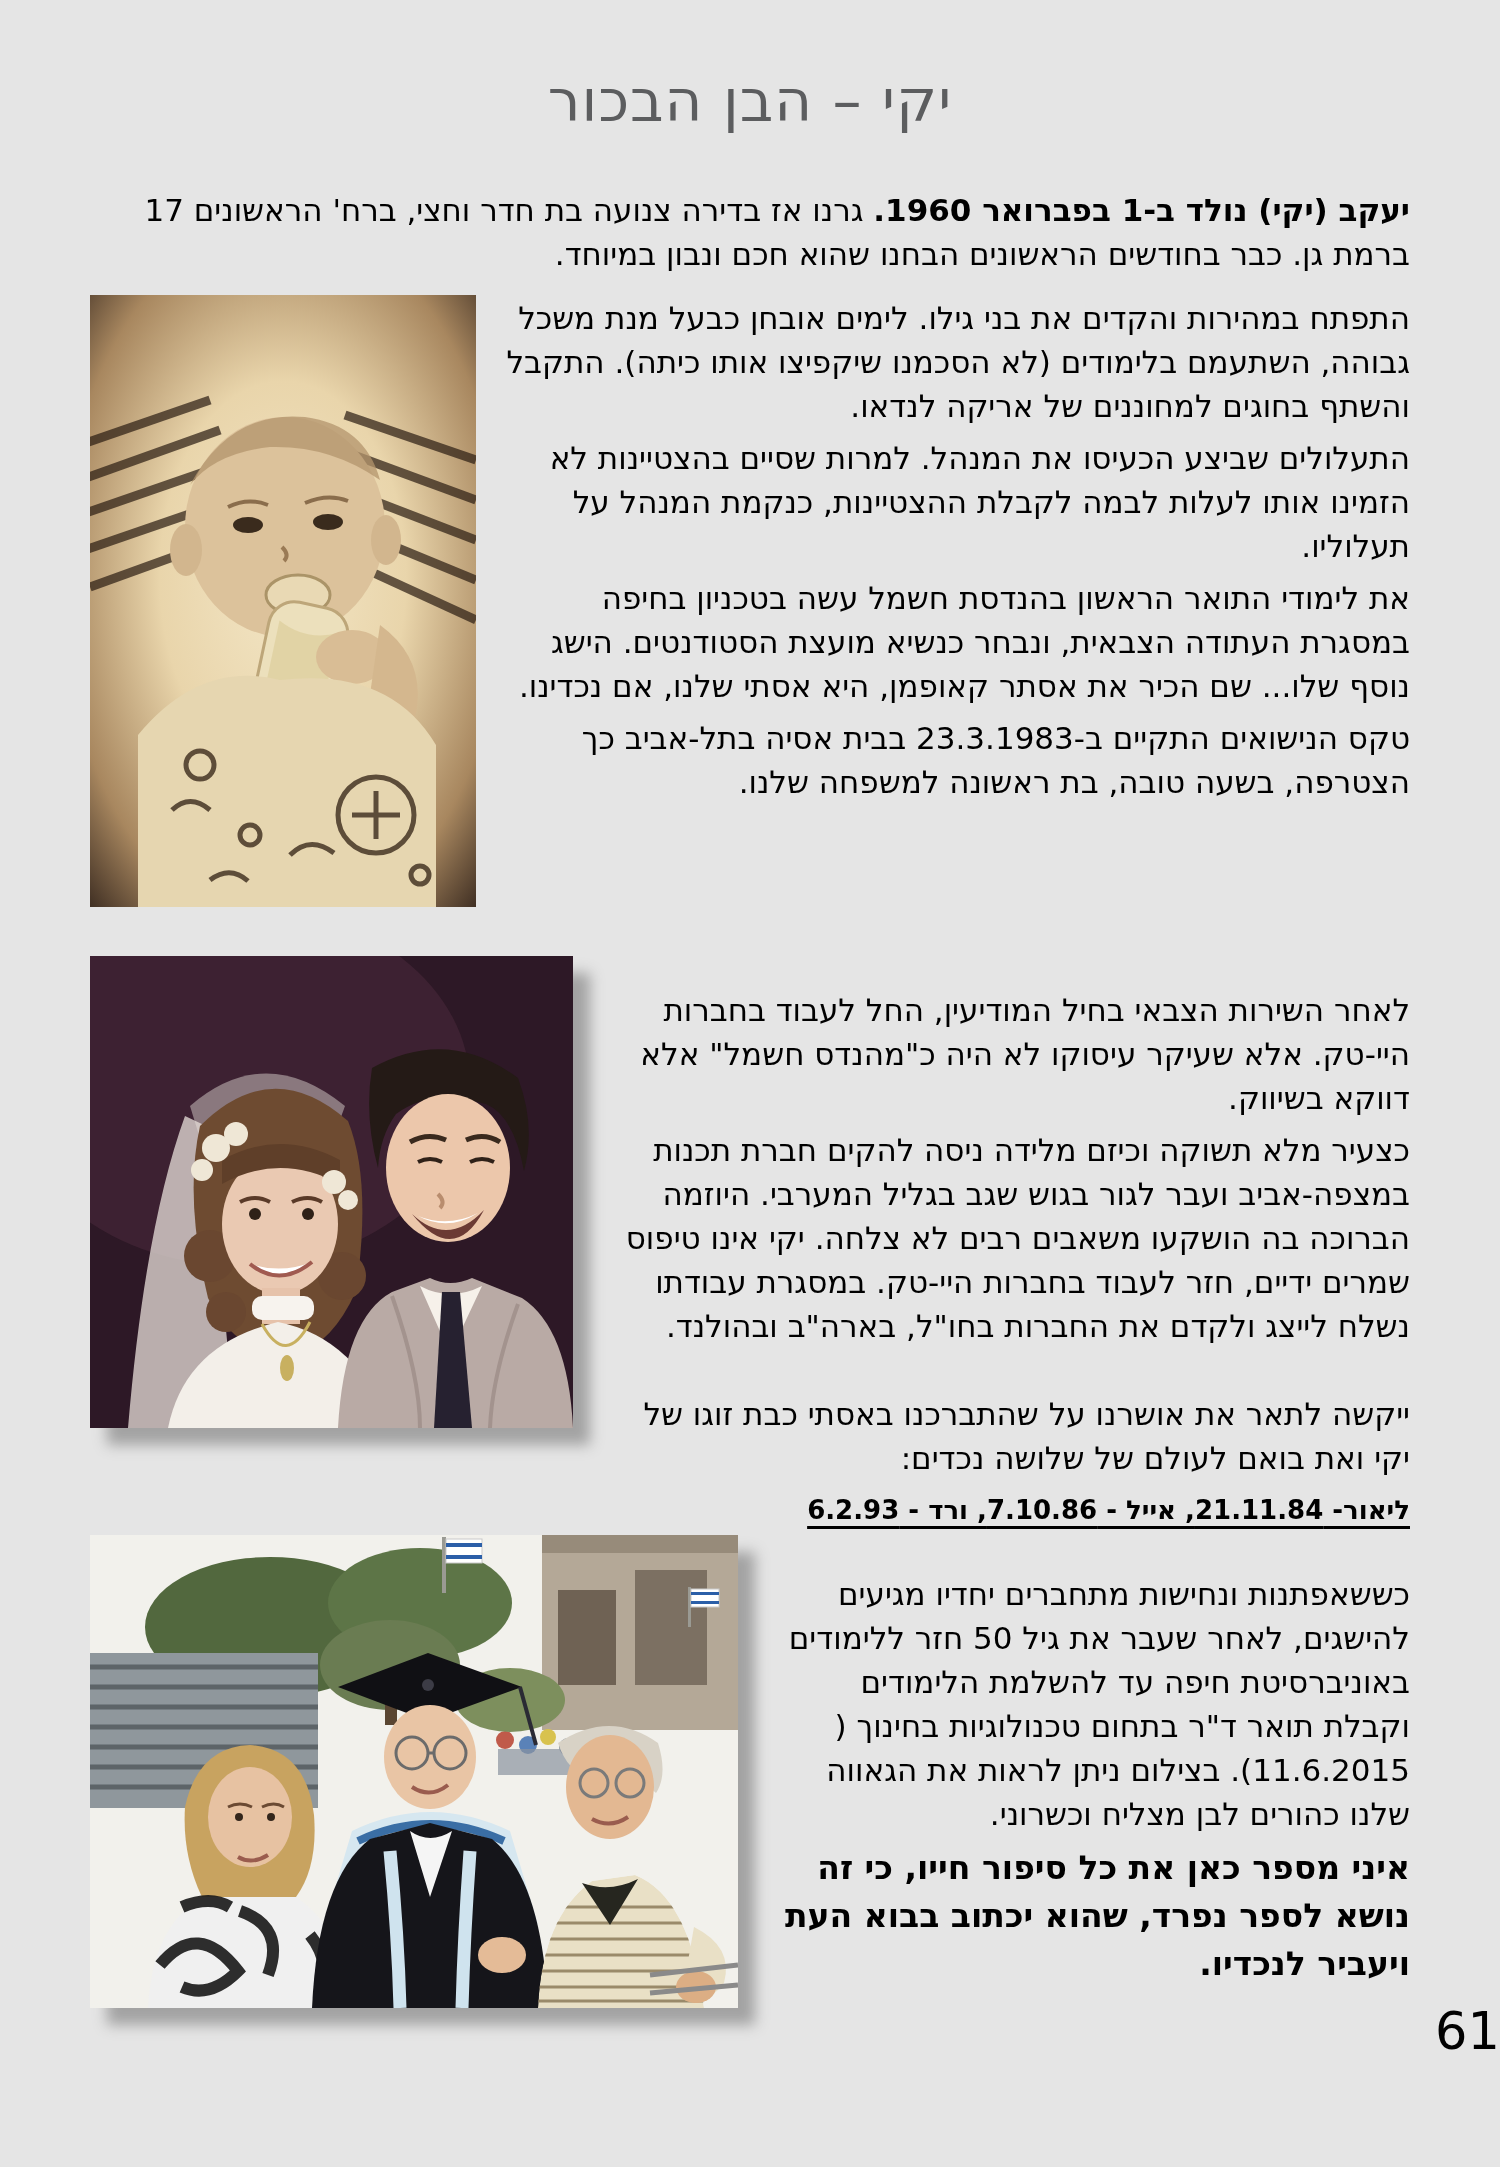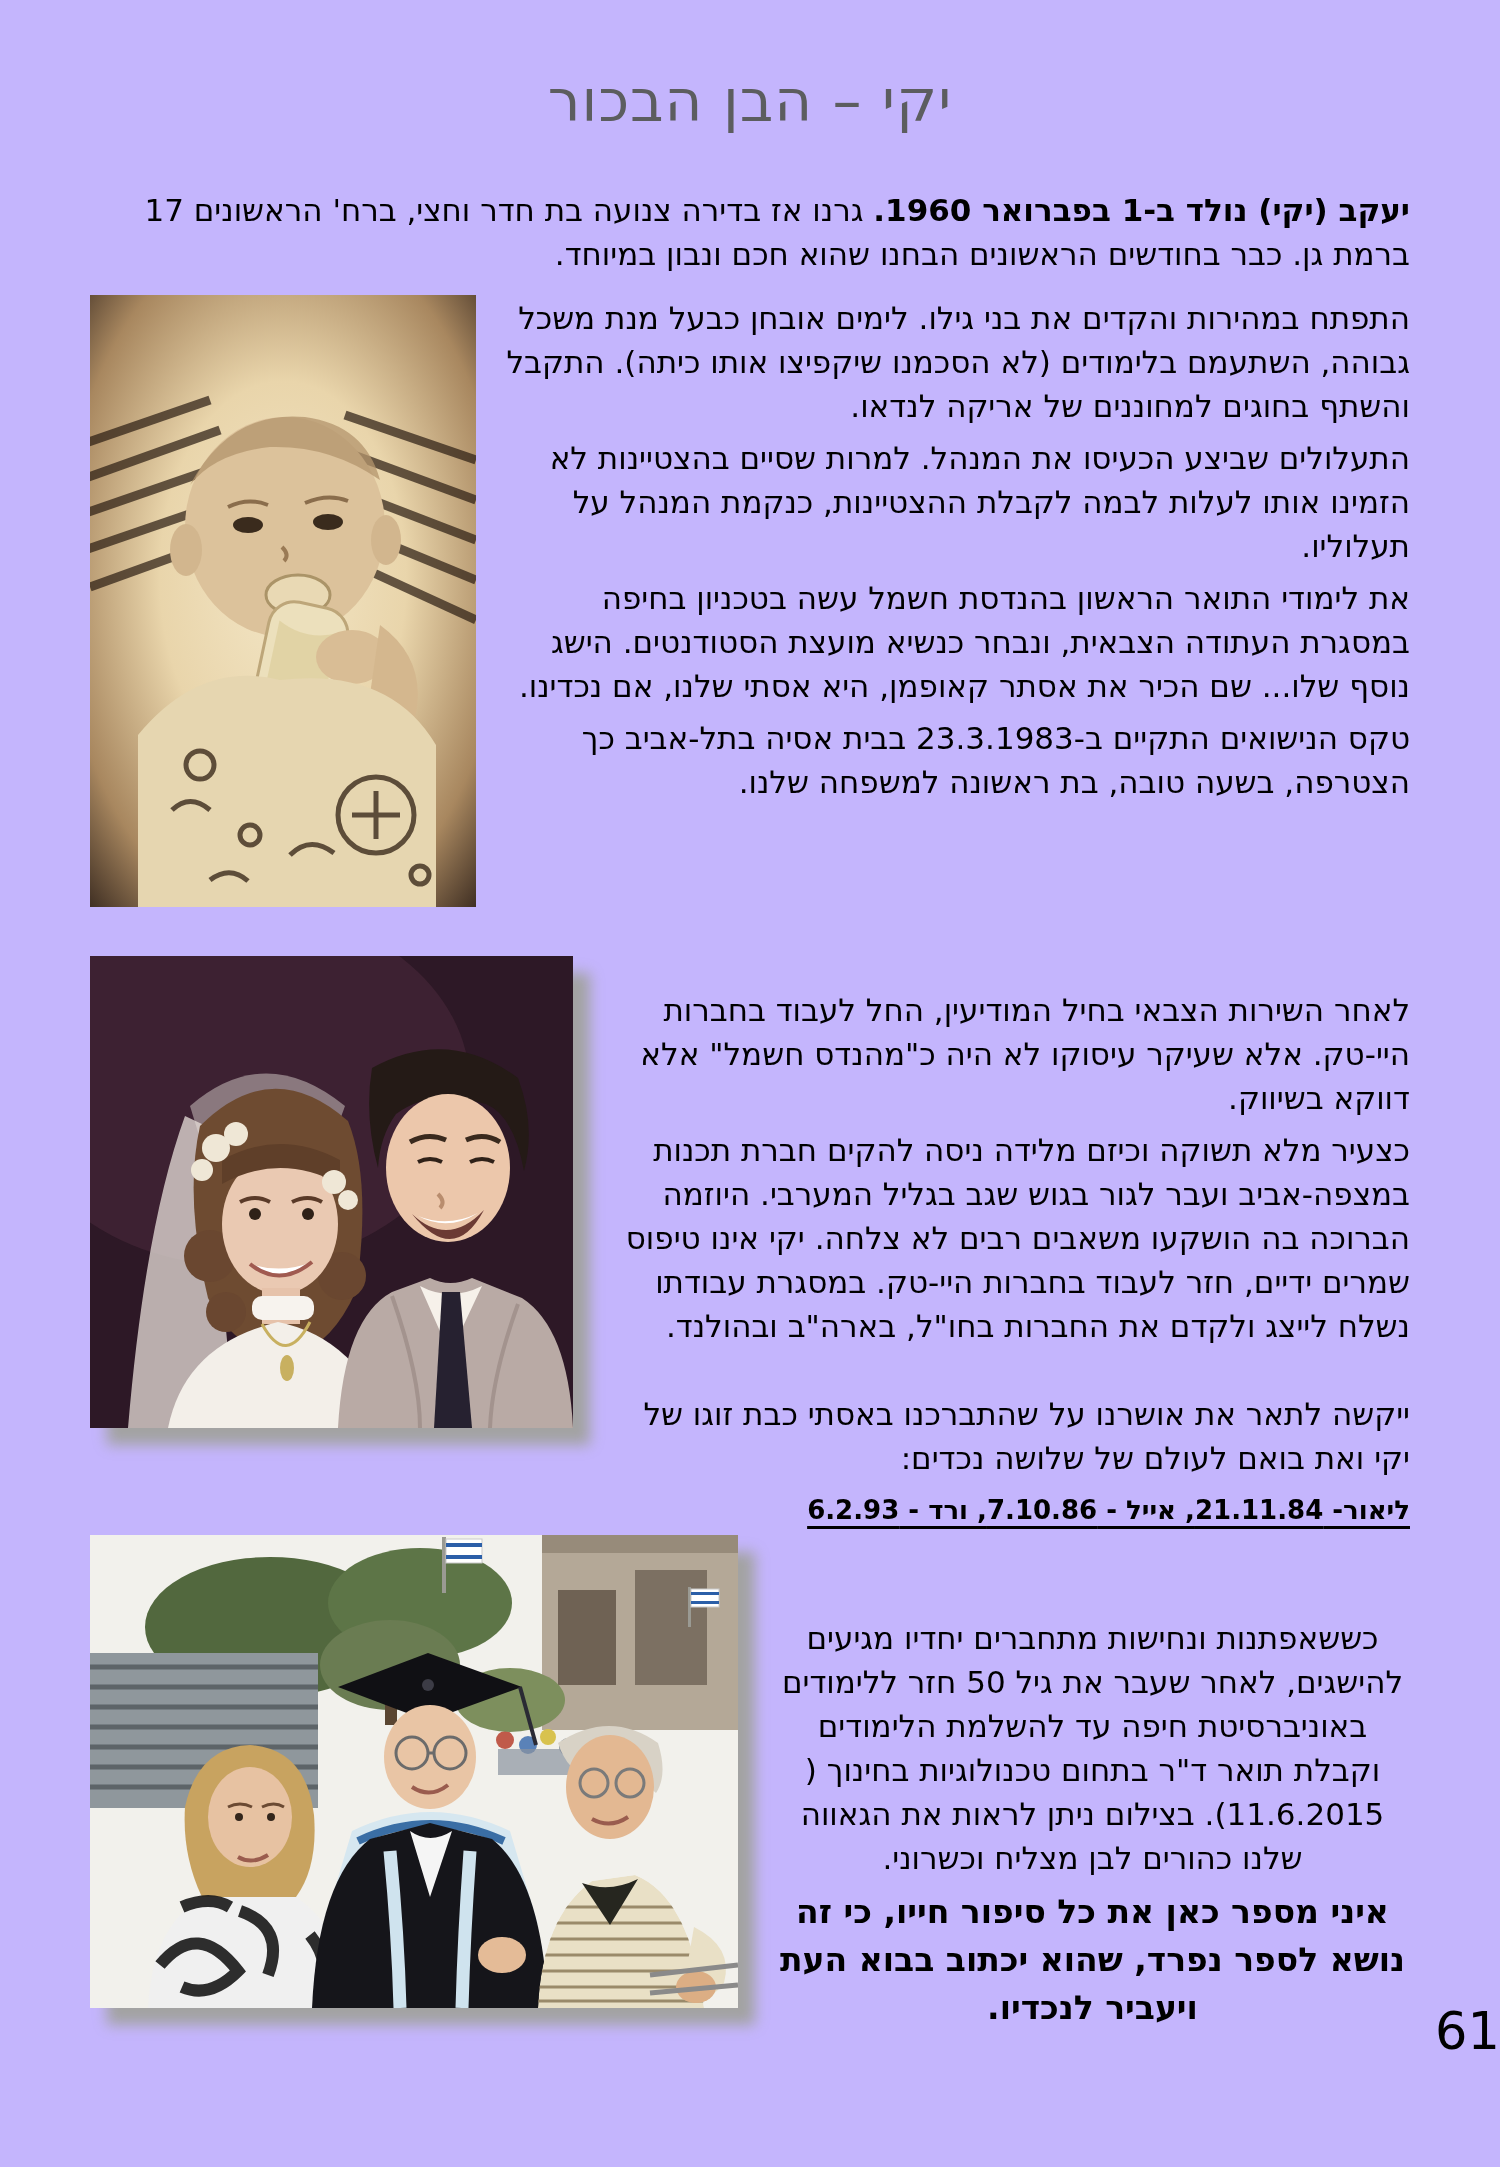--- a/index.html
+++ b/index.html
@@ -1,17 +1,17 @@
 <!DOCTYPE html>
 <html lang="he" dir="rtl"><head>
 <meta charset="utf-8">
 <style>
   html,body{margin:0;padding:0;background:#ffffff;}
   .page{
-    position:relative;width:1500px;height:2167px;background:#c4b5fd;
+    position:relative;width:1500px;height:2167px;background:#e5e5e5;
     font-family:"DejaVu Sans",sans-serif;color:#000;overflow:hidden;direction:rtl;
   }
   .page-title{
     position:absolute;top:28px;left:0;right:0;text-align:center;
     font-size:58px;font-weight:normal;color:#5c5d5f;letter-spacing:1px;
   }
   .txt{direction:rtl;text-align:right;font-size:31px;line-height:44px;}
   .txt p{margin:0 0 8px 0;}
   .abs{position:absolute;}
   .b{font-weight:bold;}
@@ -267,20 +267,20 @@
       <clipPath id="poloClip">
           <path d="M448 473 Q452 382 502 346 L545 340 Q600 362 614 473 Z"></path>
         </clipPath>
       <path d="M492 348 L520 390 L548 344 Q520 358 492 348 Z" fill="#26261f"></path>
       <path d="M604 392 Q644 412 634 448 Q616 472 592 460" fill="#e9e0c6"></path>
       <ellipse cx="606" cy="452" rx="20" ry="16" fill="#dcae84"></ellipse>
       <path d="M560 440 L648 430 M560 458 L648 450" stroke="#8a8a8a" stroke-width="5"></path>
     </svg>
   </div>
 
-  <div class="txt abs" style="top:1616px;right:90px;left:775px;text-align:center;">
+  <div class="txt abs" style="top:1572px;right:90px;left:775px;">
     <p>כששאפתנות ונחישות מתחברים יחדיו מגיעים להישגים, לאחר שעבר את גיל 50 חזר ללימודים באוניברסיטת חיפה עד להשלמת הלימודים וקבלת תואר ד"ר בתחום טכנולוגיות בחינוך ( 11.6.2015). בצילום ניתן לראות את הגאווה שלנו כהורים לבן מצליח וכשרוני.</p>
     <p class="closing">איני מספר כאן את כל סיפור חייו, כי זה נושא לספר נפרד, שהוא יכתוב בבוא העת ויעביר לנכדיו.</p>
   </div>
 
   <div class="page-number">61</div>
 
 </div>
 
 </body></html>

